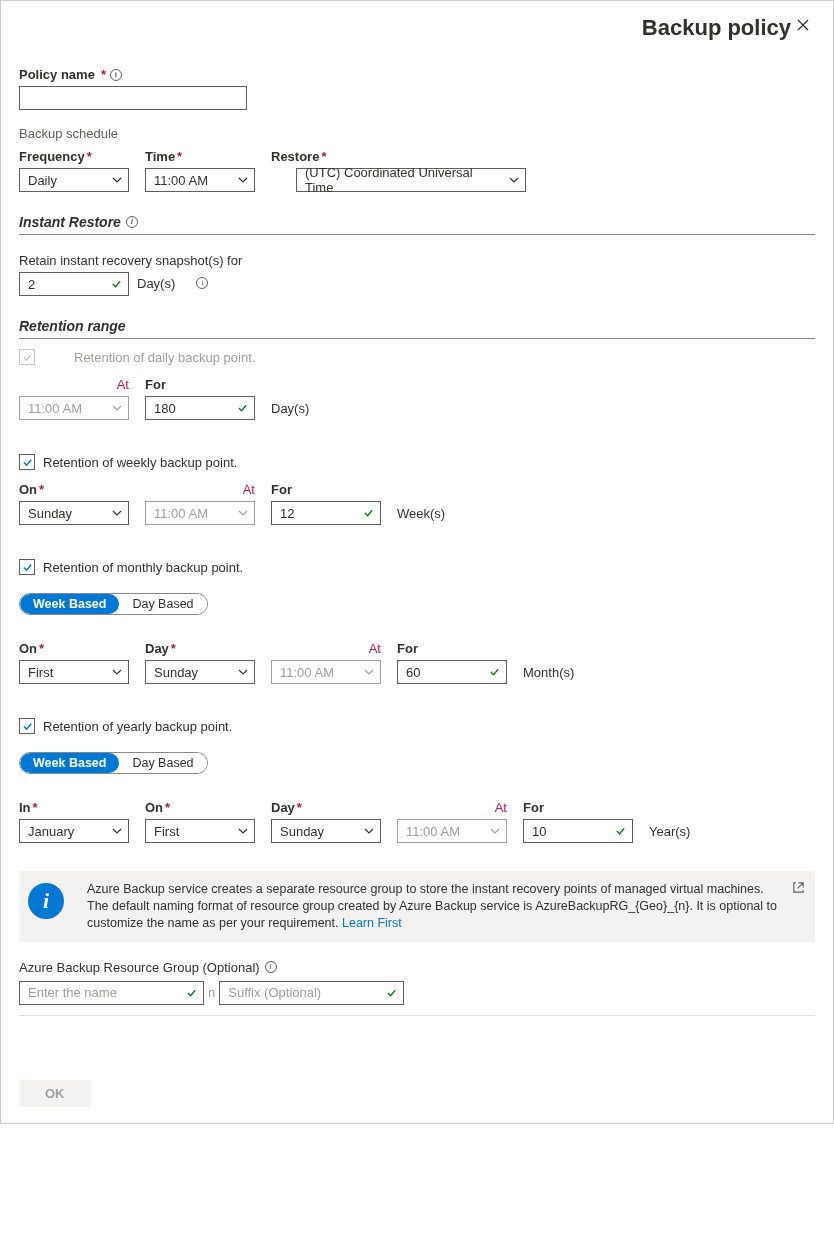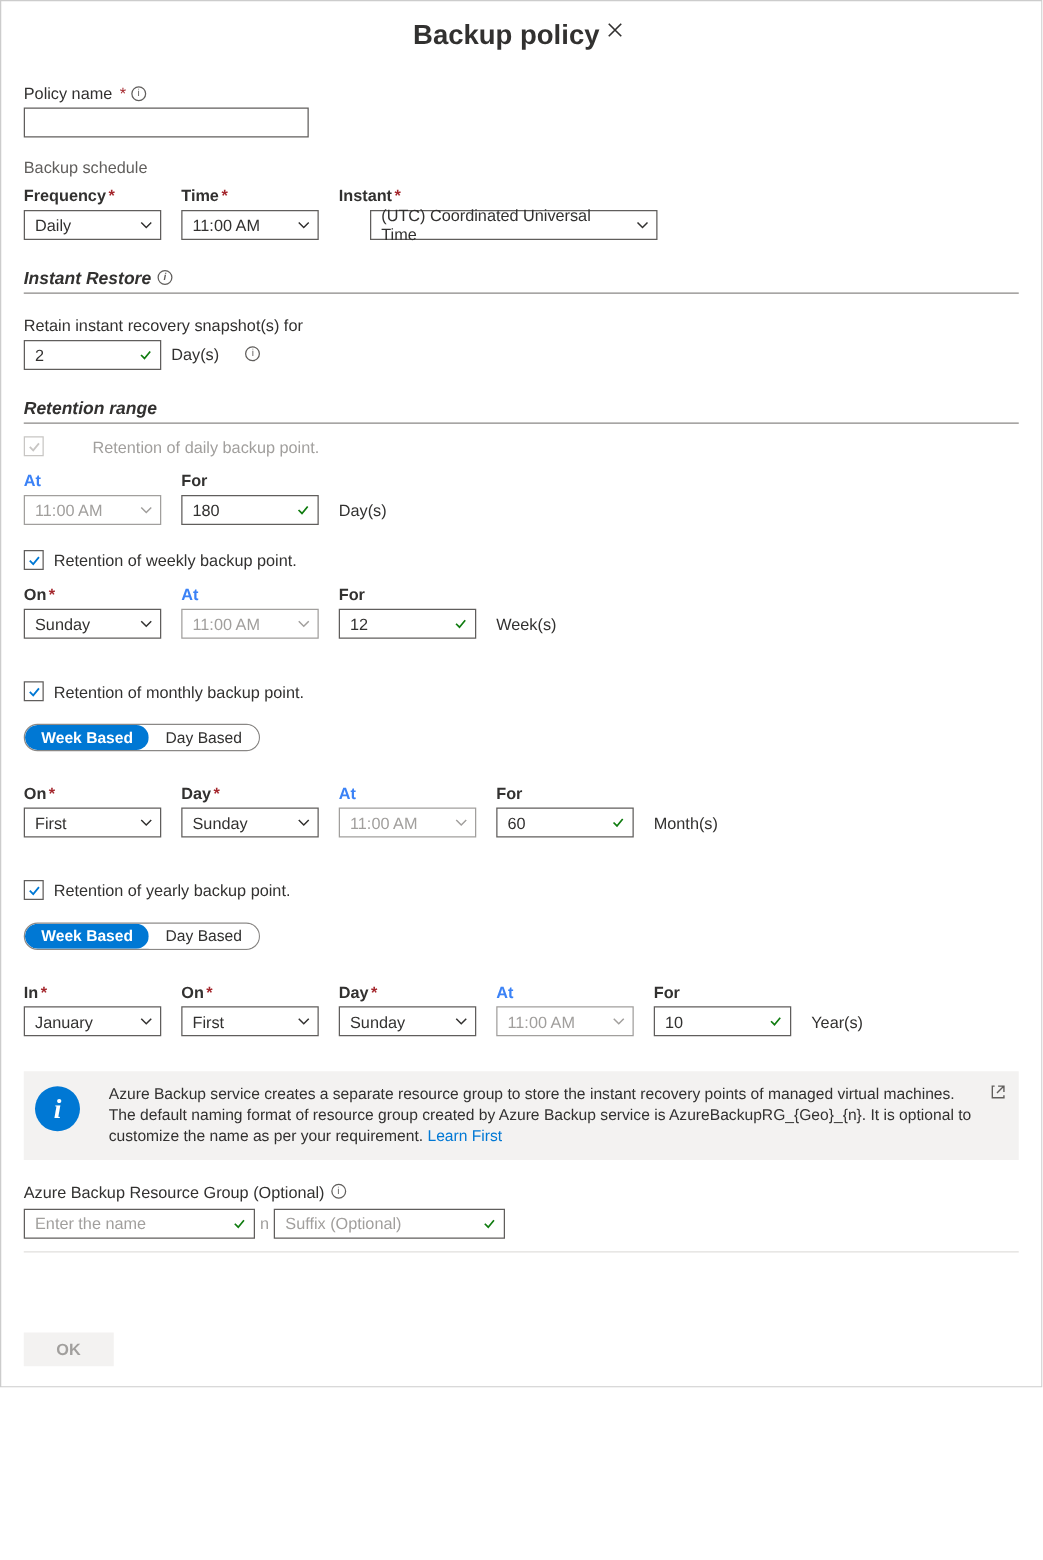--- a/index.html
+++ b/index.html
@@ -1,23 +1,23 @@
 <!DOCTYPE html>
 <html><head>
 <meta charset="utf-8">
 <style>
 * { box-sizing: border-box; margin: 0; padding: 0; }
 body { font-family: "Segoe UI", Tahoma, sans-serif; font-size: 13px; color: #323130; background: #fff; }
 .panel { width: 834px; border: 1px solid #ccc; padding: 0; position: relative; }
-.panel-header { display: flex; justify-content: center; align-items: flex-start; padding: 14px 18px 8px 18px; }
+.panel-header { display: flex; justify-content: flex-end; align-items: flex-start; padding: 14px 18px 8px 18px; }
 .panel-title { font-size: 22px; font-weight: 600; }
 .close-btn { background: none; border: none; font-size: 15px; cursor: pointer; color: #323130; padding: 2px 6px; }
 .content { padding: 0 18px 12px 18px; }
 .label { font-size: 13px; color: #323130; margin-bottom: 4px; display: flex; align-items: center; gap: 4px; }
-.label.bold { font-weight: 400; }
+.label.bold { font-weight: 700; }
 .asterisk { color: #a4262c; margin-left: 2px; }
 .info-icon { width: 12px; height: 12px; border: 1px solid #605e5c; border-radius: 50%; display: inline-flex; align-items: center; justify-content: center; font-size: 8px; color: #605e5c; line-height: 1; cursor: help; }
 .text-input { border: 1px solid #605e5c; padding: 4px 6px; font-size: 13px; height: 24px; background: #fff; }
 .text-input-lg { width: 228px; }
 .subheading { font-size: 13px; color: #605e5c; margin-top: 16px; margin-bottom: 8px; }
 .section-title { font-size: 14px; font-weight: 600; margin-top: 22px; padding-bottom: 2px; display: flex; align-items: center; gap: 5px; font-style: italic; }
 .section-divider { border: none; border-top: 1px solid #8a8886; margin-top: 2px; }
 .row { display: flex; gap: 16px; align-items: flex-start; }
 .col { display: flex; flex-direction: column; }
 .select { position: relative; border: 1px solid #605e5c; height: 24px; display: flex; align-items: center; padding: 0 22px 0 8px; font-size: 13px; background:#fff; cursor: pointer; }
@@ -48,21 +48,21 @@
 .info-open svg { width: 13px; height: 13px; }
 .rg-label { margin-top: 18px; margin-bottom: 6px; display:flex; align-items:center; gap:5px;}
 .placeholder { color: #a19f9d; }
 .sep-n { color: #a19f9d; padding: 0 4px; align-self: center;}
 .rg-divider { border:none; border-top: 1px solid #e1dfdd; margin-top: 10px;}
 .footer { padding: 12px 18px 16px 18px; }
 .ok-btn { background: #f3f2f1; border: none; color: #a19f9d; font-weight:600; padding: 6px 26px; font-size: 13px; cursor: default; }
 .mt-sm { margin-top: 12px; }
 .mt-md { margin-top: 18px; }
 .col-label { font-size: 13px; font-weight: 600; margin-bottom: 4px; }
-.col-label.disabled { color: #3b82f6; font-weight:700;}
+.col-label.disabled { color: #be185d; font-weight:400;text-align:right;}
 .w110 { width: 110px; }
 .w230 { width: 230px; margin-left: 25px; }
 </style>
 </head>
 <body>
 
 <div class="panel">
   <div class="panel-header">
     <div class="panel-title">Backup policy</div>
     <button class="close-btn">
@@ -100,21 +100,21 @@
         <div class="select w110">
           <span>11:00 AM</span>
           <span class="chev">
               <svg viewBox="0 0 10 10">
                 <path d="M1 3 L5 7 L9 3" fill="none" stroke="#323130" stroke-width="1.2"></path>
               </svg>
             </span>
         </div>
       </div>
       <div class="col">
-        <div class="col-label"><span>Instant</span><span class="asterisk">*</span></div>
+        <div class="col-label"><span>Restore</span><span class="asterisk">*</span></div>
         <div class="select w230">
           <span>(UTC) Coordinated Universal Time</span>
           <span class="chev">
               <svg viewBox="0 0 10 10">
                 <path d="M1 3 L5 7 L9 3" fill="none" stroke="#323130" stroke-width="1.2"></path>
               </svg>
             </span>
         </div>
       </div>
     </div>
@@ -176,21 +176,21 @@
               <svg viewBox="0 0 12 12">
                 <path d="M2 6 L5 9 L10 3" fill="none" stroke="#107c10" stroke-width="1.5"></path>
               </svg>
             </span>
         </div>
       </div>
       <div class="suffix" style="align-self:flex-end; padding-bottom:4px;">Day(s)</div>
     </div>
 
     
-    <div class="checkbox-row" style="margin-top:20px;">
+    <div class="checkbox-row" style="margin-top:34px;">
       <span class="cb">
         <span class="ck">
             <svg viewBox="0 0 12 12">
               <path d="M2 6 L5 9 L10 3" fill="none" stroke="currentColor" stroke-width="1.6"></path>
             </svg>
           </span>
       </span>
       <span class="cb-label">Retention of weekly backup point.</span>
     </div>
     <div class="row">

